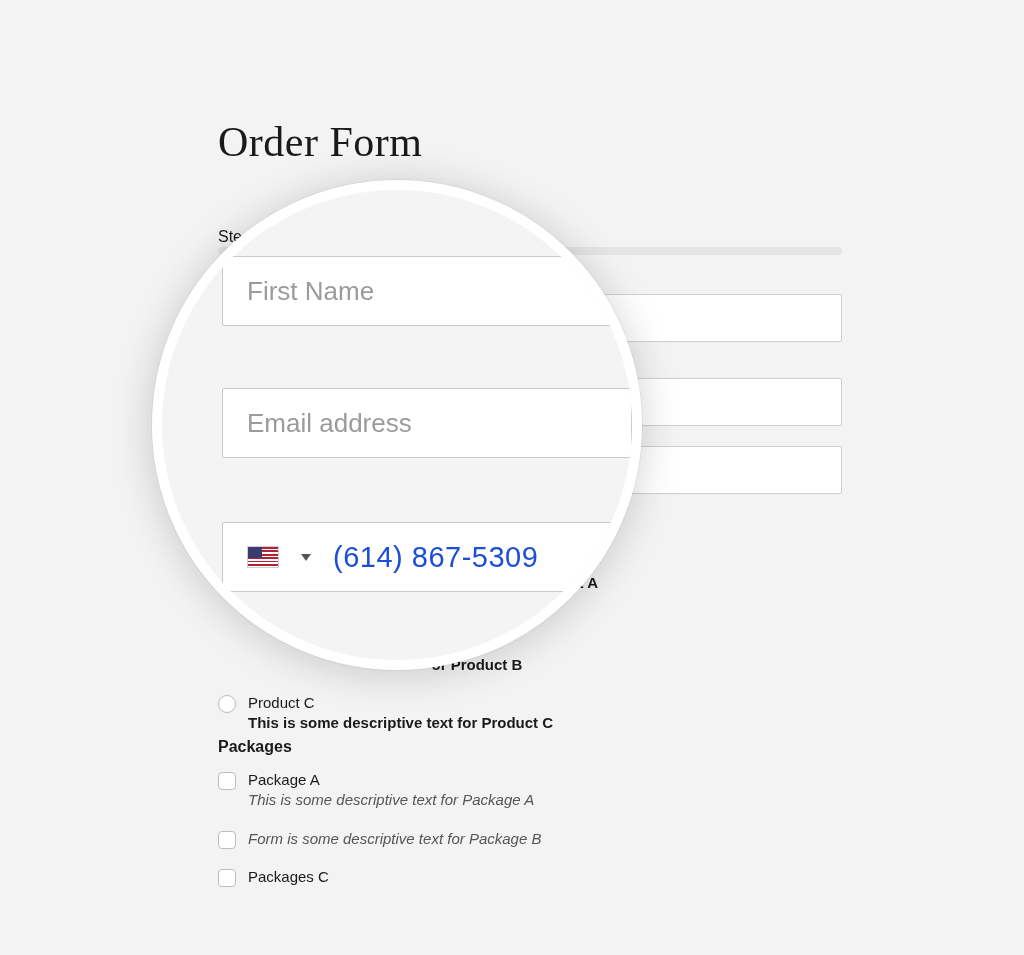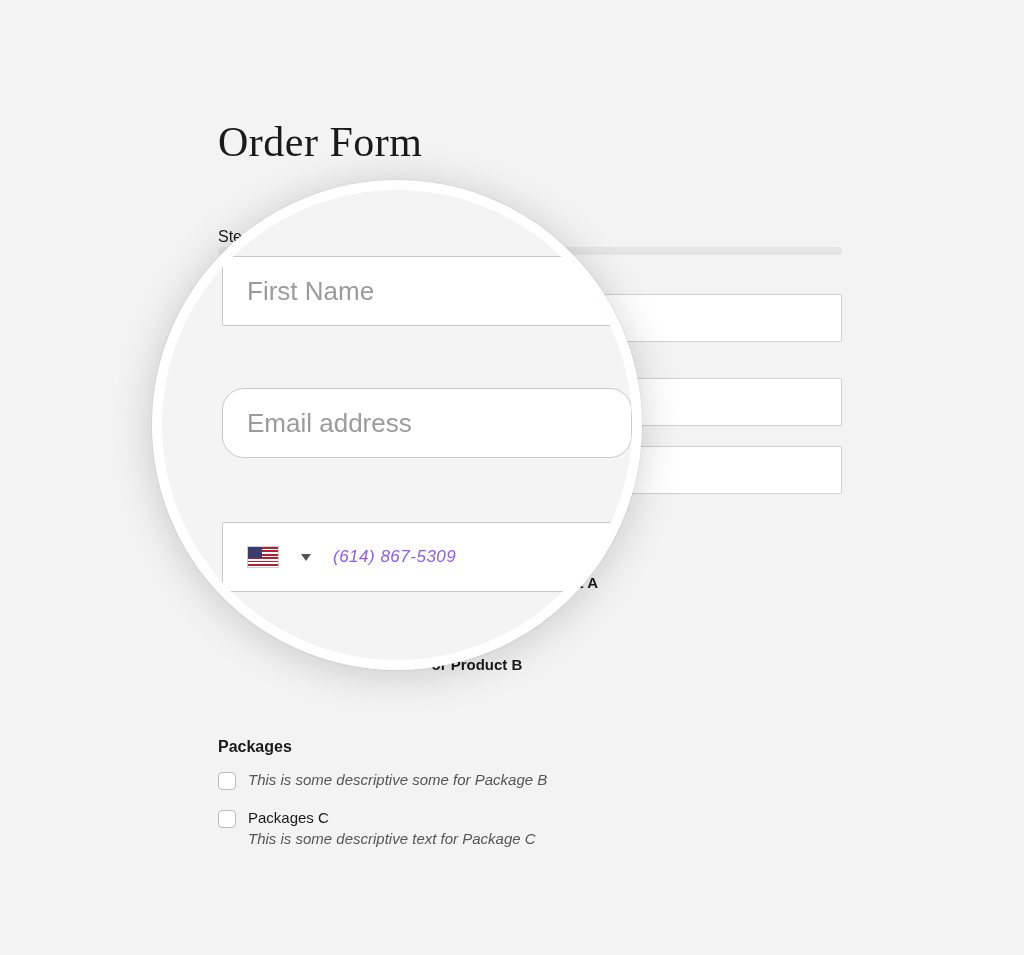--- a/index.html
+++ b/index.html
@@ -142,21 +142,21 @@
     border:1px solid #c9c9c9;
     border-radius:2px;
     font-size:26px;
     color:#9b9b9b;
     display:flex;
     align-items:center;
     padding:0 24px;
     height:70px;
   }
   #bi-first { left:60px; top:66px;  width:410px; }
-  #bi-email { left:60px; top:198px; width:410px;border-radius:22px; }
+  #bi-email { left:60px; top:198px; width:410px; }
   #bi-phone { left:60px; top:332px; width:410px; gap:22px; }
 
   .flag {
     width:32px; height:22px; position:relative; flex-shrink:0;
     background:#b22234;
     background-image:
       repeating-linear-gradient(#b22234 0 1.7px, #fff 1.7px 3.4px);
     border:1px solid #d0d0d0;
   }
   .flag::before {
@@ -164,21 +164,21 @@
     position:absolute; left:0; top:0; width:14px; height:11px;
     background:#3c3b6e;
   }
   .tri {
     width:0;height:0;
     border-left:5px solid transparent;
     border-right:5px solid transparent;
     border-top:7px solid #555;
     flex-shrink:0;
   }
-  .phonenum { color:#8b5cf6; font-size:17px; letter-spacing:0.5px;font-style:italic; }
+  .phonenum { color:#1d4ed8; font-size:29px; letter-spacing:0.5px; }
 </style>
 </head>
 <body>
 
 <div class="page">
 
   <h1 class="title">Order Form</h1>
 
   <div class="step-label">Ste</div>
 
@@ -213,36 +213,49 @@
 
     <div class="opt" style="margin-top:42px;">
       <div class="radio" style="visibility:hidden;"></div>
       <div class="opt-body">
         <div class="opt-desc-bold">
           <span style="visibility:hidden;">xxxxxxxxxxxxxxxxxxxxxx</span><span>or Product B</span>
         </div>
       </div>
     </div>
 
+    <div class="opt" style="margin-top:18px;">
+      <div class="radio"></div>
+      <div class="opt-body">
+        <div class="opt-label">Product C</div>
+        <div class="opt-desc-bold">This is some descriptive text for Product C</div>
+      </div>
+    </div>
   </div>
 
   <div id="hd-packages" class="section-heading">Packages</div>
 
   <div class="packages">
     <div class="opt">
       <div class="chk"></div>
       <div class="opt-body">
-        <div class="opt-desc-italic">This is some descriptive some for Package B</div>
+        <div class="opt-label">Package A</div>
+        <div class="opt-desc-italic">This is some descriptive text for Package A</div>
       </div>
     </div>
     <div class="opt">
       <div class="chk"></div>
       <div class="opt-body">
+        <div class="opt-desc-italic">Form is some descriptive text for Package B</div>
+      </div>
+    </div>
+    <div class="opt">
+      <div class="chk"></div>
+      <div class="opt-body">
         <div class="opt-label">Packages C</div>
-        <div class="opt-desc-italic">This is some descriptive text for Package C</div>
       </div>
     </div>
   </div>
 
   <div class="loupe">
     <div class="loupe-inner">
       <div id="bi-first" class="big-input">
         <span>First Name</span>
       </div>
       <div id="bi-email" class="big-input">

